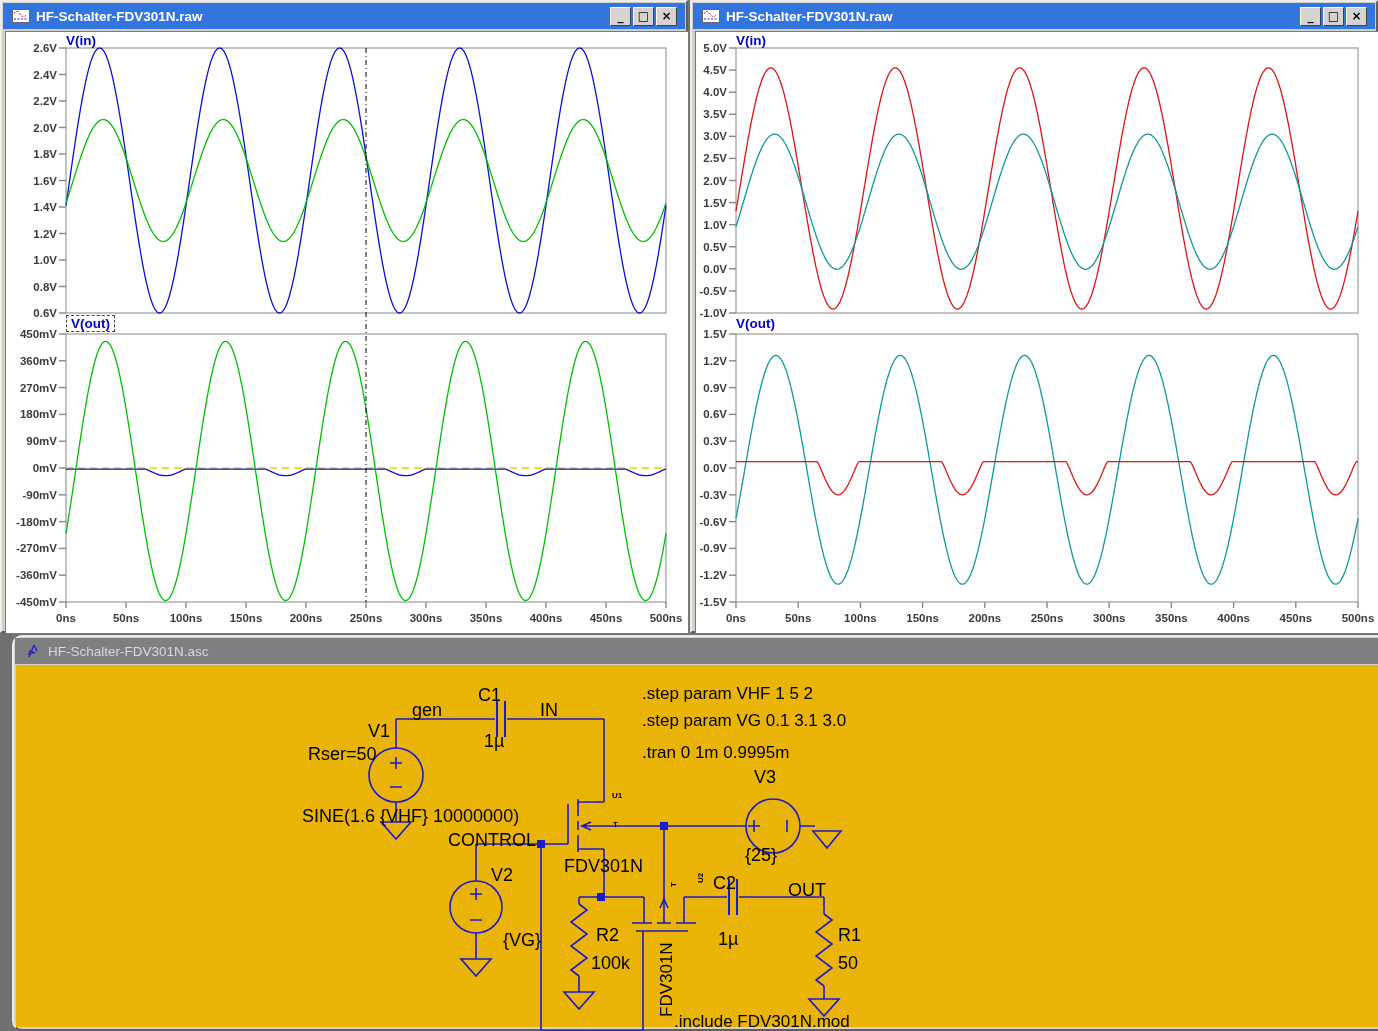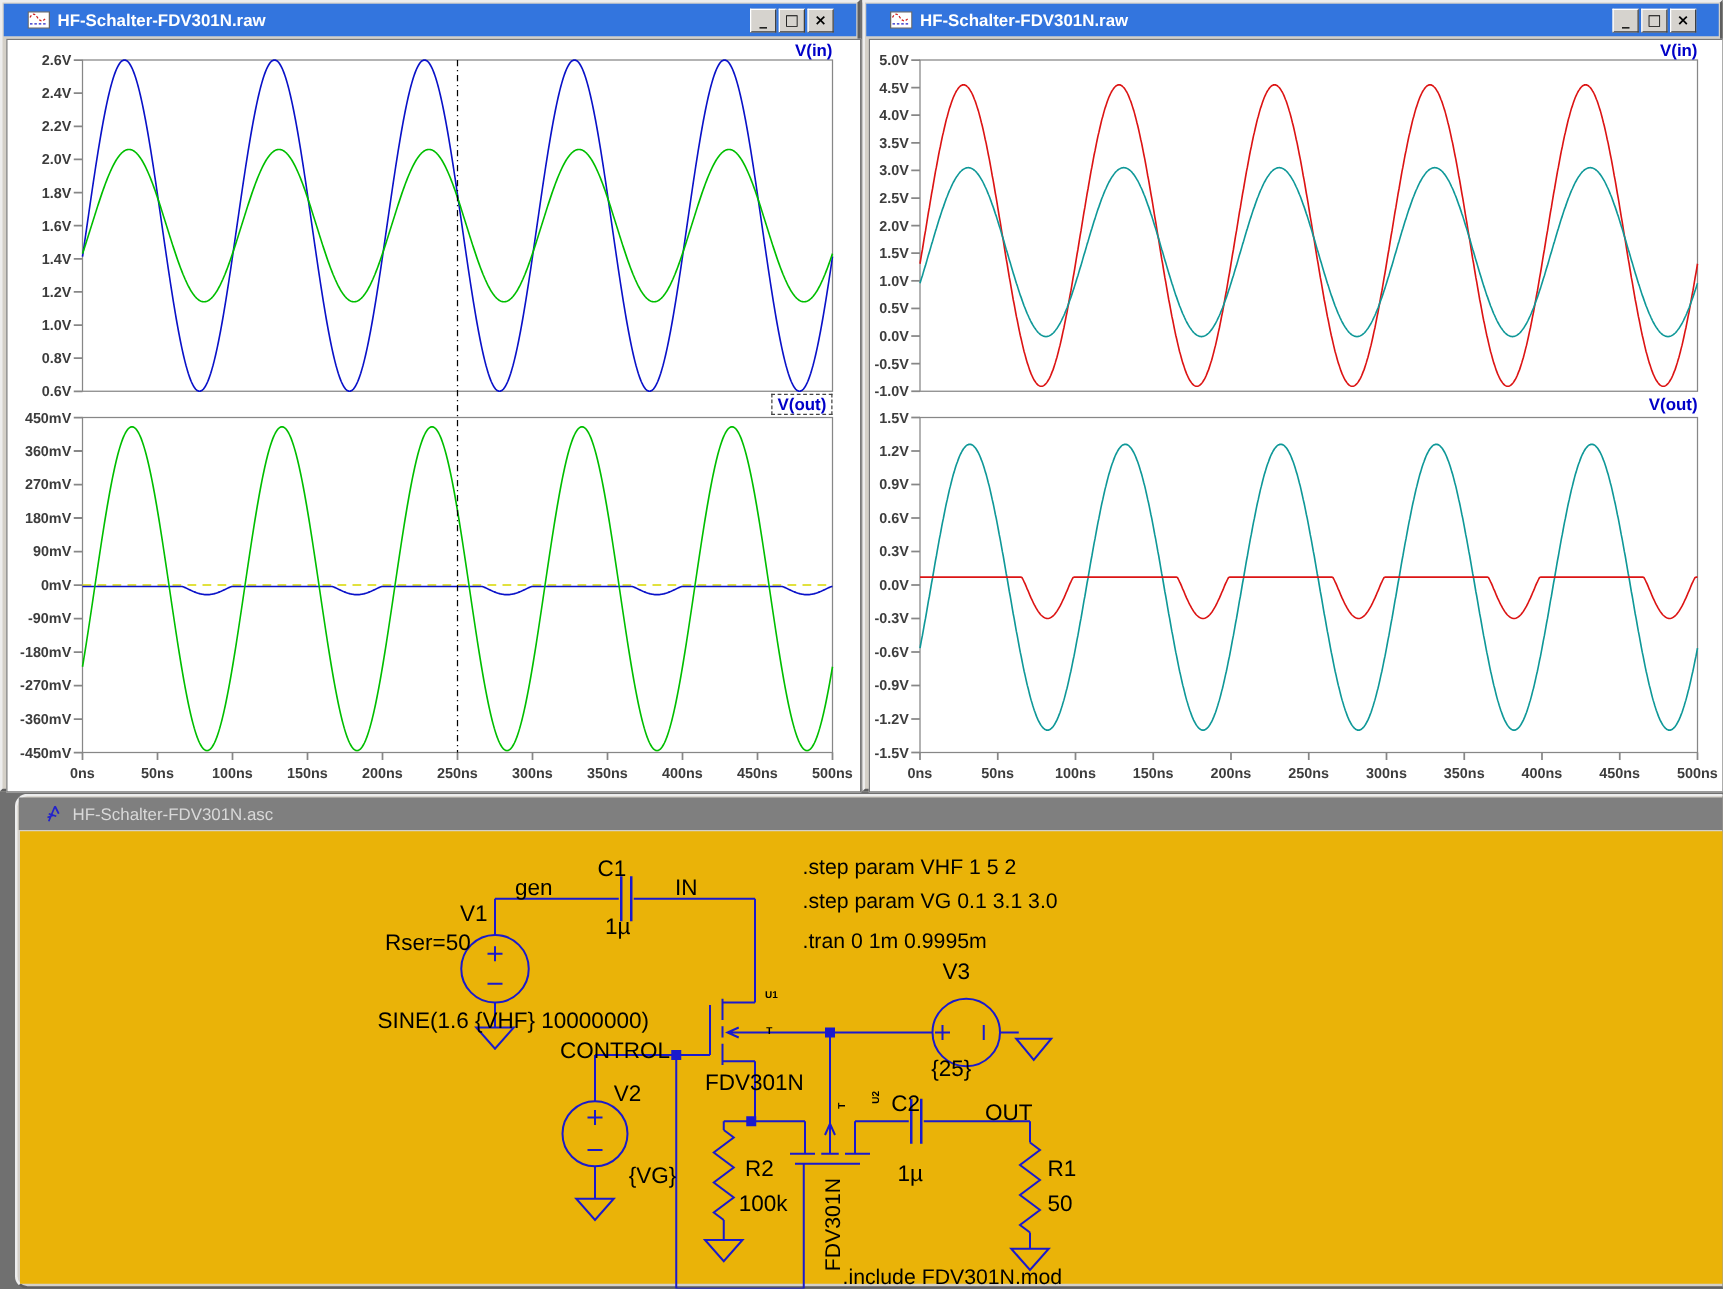--- a/index.html
+++ b/index.html
@@ -9,40 +9,40 @@
     font-family:"Liberation Sans", sans-serif;
   }
   .window{
     position:absolute;background:#D4D0C8;
     border-top:2px solid #EDEDED;border-left:2px solid #EDEDED;
     border-right:2px solid #5F5F5F;border-bottom:2px solid #5F5F5F;
     box-sizing:border-box;
   }
   .titlebar{
     position:absolute;left:1px;top:1px;right:1px;height:26px;
-    background:#3375DE;display:flex;align-items:center;padding:0 18px;
+    background:#3375DE;display:flex;align-items:center;padding:0 8px;
   }
   .titlebar.gray{background:#7F7F7F;}
   .ticon{width:20px;height:16px;display:inline-flex;align-items:center;justify-content:center;margin-right:5px;}
   .ttext{color:#FFFFFF;font-size:13.5px;font-weight:bold;flex:1;white-space:nowrap;}
   .titlebar.gray .ttext{color:#D9D9D9;font-weight:normal;font-size:13.5px;}
   .tbtns{display:flex;gap:2px;}
   .tbtn{
     width:21px;height:19px;background:#D6D3CE;color:#000;
     border-top:1px solid #fff;border-left:1px solid #fff;
     border-right:1px solid #404040;border-bottom:1px solid #404040;
     font-size:12px;font-weight:bold;line-height:15px;text-align:center;padding:0;
     font-family:"DejaVu Sans", sans-serif;
   }
   .client{
     position:absolute;left:3px;top:29px;width:682px;height:601px;
     background:#FFFFFF;border:1px solid #7A7A7A;box-sizing:content-box;
   }
   .pane-title{
-    position:absolute;height:16px;text-align:right;
+    position:absolute;height:16px;text-align:left;
     color:#0000C8;font-weight:bold;font-size:13.5px;z-index:3;pointer-events:none;
   }
   .selbox{border:1px dashed #444;padding:0 4px;background:#fff;}
   .schem-client{
     position:absolute;left:2px;top:28px;right:2px;bottom:2px;background:#eab308;
   }
   svg{display:block;}
   .wavesvg{position:absolute;left:0;top:0;}
 </style>
 </head>

